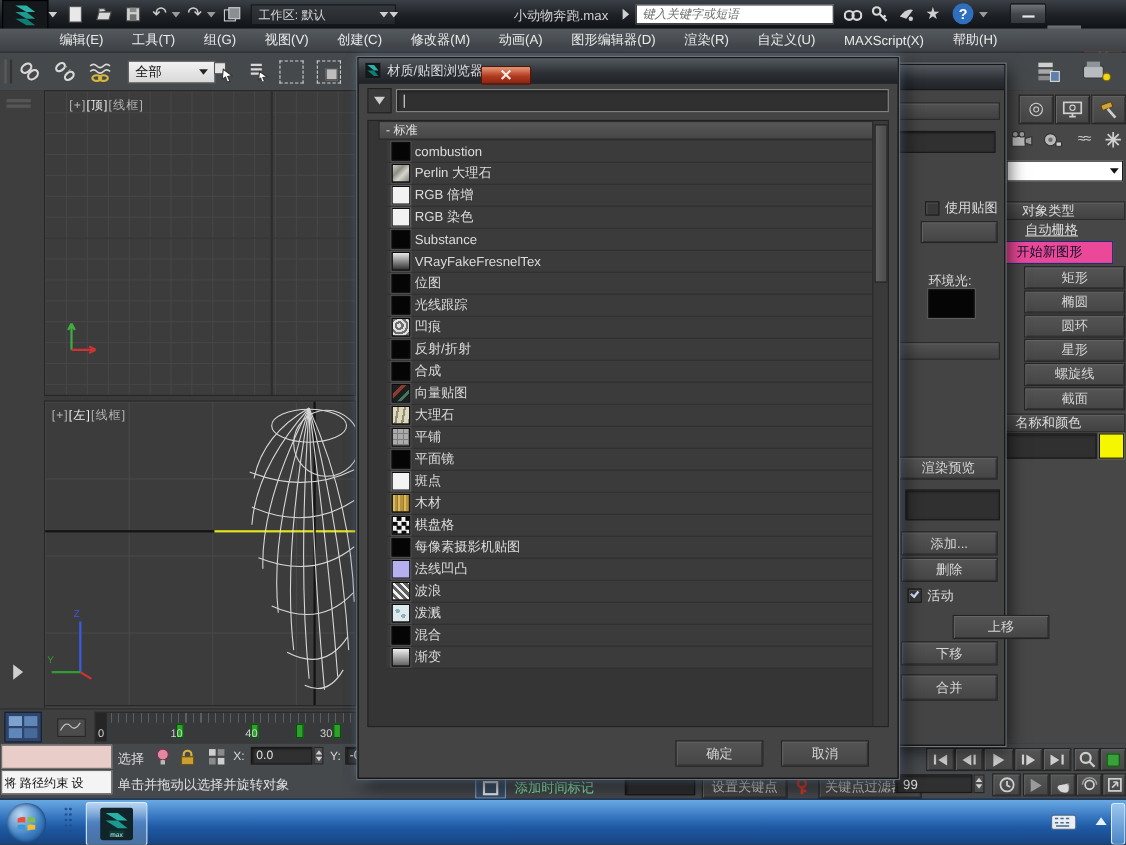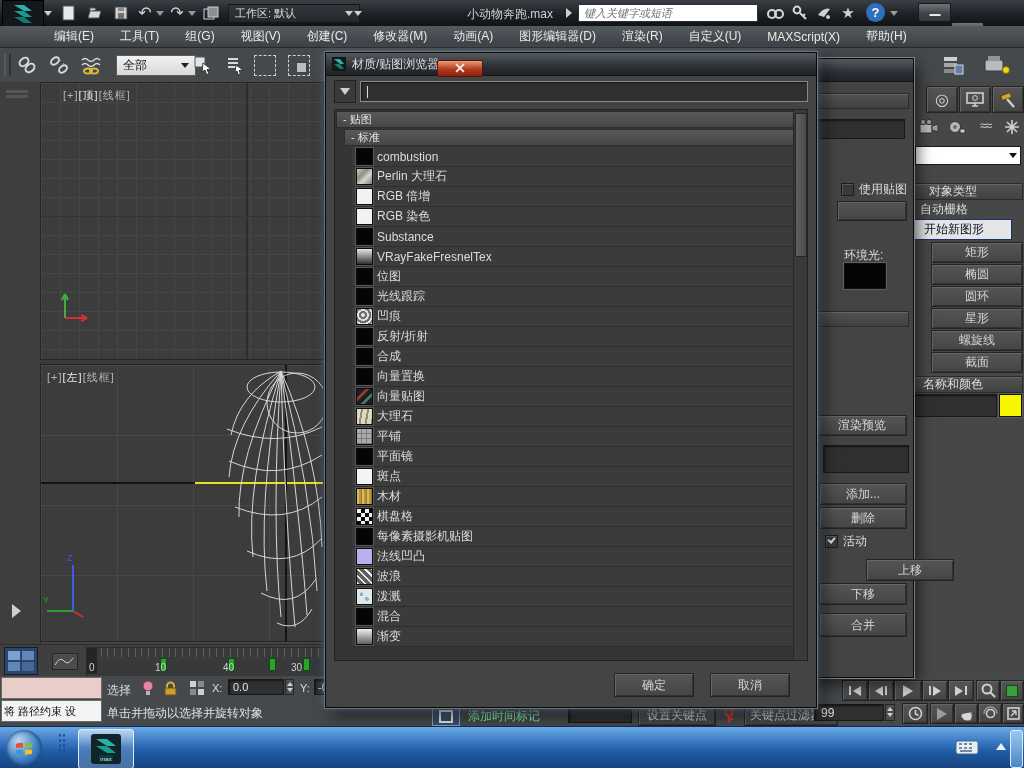--- a/index.html
+++ b/index.html
@@ -489,25 +489,25 @@
         </svg>
     </div>
 
     <div class="abs" style="left:36px;top:64px;width:106px;height:19px;background:#fff;border:1px solid #1c1c1c;display:flex;align-items:center;justify-content:flex-end;padding-right:3px;box-sizing:border-box;">
       <span class="caret" style="border-top-color:#111;"></span>
     </div>
 
     <div class="abs rollout" style="left:4px;top:101px;width:138px;height:15px;">
       <span>对象类型</span>
     </div>
-    <div class="abs" style="left:18px;top:119px;display:flex;align-items:center;gap:10px;">
+    <div class="abs" style="left:18px;top:119px;display:flex;align-items:center;gap:22px;text-decoration:underline;">
       <div class="chk"></div>
       <span style="font-size:12px;color:#dcdcdc;" class="txt">自动栅格</span>
     </div>
-    <div class="abs" style="left:17px;top:137px;width:114px;height:19px;background:#e5e5e5;border:1px solid #16336e;display:flex;align-items:center;justify-content:center;font-size:12px;color:#071127;">
+    <div class="abs" style="left:17px;top:137px;width:114px;height:19px;background:#ec4899;border:1px solid #16336e;display:flex;align-items:center;justify-content:center;font-size:12px;color:#071127;">
       <span class="txt">开始新图形</span>
     </div>
     <div class="abs btn3d" style="left:52px;top:160px;width:90px;height:19px;">
         <span>矩形</span>
       </div>
     <div class="abs btn3d" style="left:52px;top:182px;width:90px;height:19px;">
         <span>椭圆</span>
       </div>
     <div class="abs btn3d" style="left:52px;top:204px;width:90px;height:19px;">
         <span>圆环</span>
@@ -585,23 +585,20 @@
       <div class="icon" style="width:20px;height:21px;background:#3a3a3a;border:1px solid #222;">
         <div style="width:0;height:0;border-left:5px solid transparent;border-right:5px solid transparent;border-top:7px solid #cfcfcf;"></div>
       </div>
       <div class="sunken" style="flex:1;height:19px;border-color:#8a8a8a;display:flex;align-items:center;padding-left:5px;color:#ddd;font-size:12px;">
         <span></span>
         <span style="width:1px;height:12px;background:#ddd;margin-left:1px;"></span>
       </div>
     </div>
 
     <div class="abs" style="left:8px;top:56px;width:474px;height:552px;background:#353535;border:1px solid #222;box-sizing:border-box;overflow:hidden;">
-      <div class="mgroup" style="width:458px;height:17px;margin:1px 0 1px 1px;">
-          <span>- 贴图</span>
-        </div>
       <div class="mgroup" style="width:450px;height:17px;margin:0 0 1px 9px;">
           <span>- 标准</span>
         </div>
       <div style="margin-left:17px;width:443px;">
         <div class="mitem">
             <div class="mswatch" style="margin-left: 4px; background: rgb(5, 5, 5);"></div>
             <span class="mlabel">combustion</span>
           </div>
         <div class="mitem">
             <div class="mswatch" style="margin-left: 4px; background: linear-gradient(135deg, rgb(207, 207, 200) 0%, rgb(142, 142, 132) 35%, rgb(213, 213, 205) 60%, rgb(127, 127, 117) 100%);"></div>
@@ -635,24 +632,20 @@
             <div class="mswatch" style="margin-left: 4px; background: repeating-radial-gradient(circle at 40% 40%, rgb(224, 224, 224) 0px, rgb(224, 224, 224) 2px, rgb(111, 111, 111) 2px, rgb(111, 111, 111) 4px);"></div>
             <span class="mlabel">凹痕</span>
           </div>
         <div class="mitem">
             <div class="mswatch" style="margin-left: 4px; background: rgb(5, 5, 5);"></div>
             <span class="mlabel">反射/折射</span>
           </div>
         <div class="mitem">
             <div class="mswatch" style="margin-left: 4px; background: rgb(5, 5, 5);"></div>
             <span class="mlabel">合成</span>
-          </div>
-        <div class="mitem">
-            <div class="mswatch" style="margin-left: 4px; background: rgb(5, 5, 5);"></div>
-            <span class="mlabel">向量置换</span>
           </div>
         <div class="mitem">
             <div class="mswatch" style="margin-left: 4px; background: linear-gradient(135deg, rgb(28, 31, 34) 0px, rgb(28, 31, 34) 28%, rgb(143, 59, 46) 28%, rgb(143, 59, 46) 42%, rgb(28, 31, 34) 42%, rgb(28, 31, 34) 62%, rgb(68, 120, 90) 62%, rgb(68, 120, 90) 76%, rgb(28, 31, 34) 76%, rgb(28, 31, 34) 100%);"></div>
             <span class="mlabel">向量贴图</span>
           </div>
         <div class="mitem">
             <div class="mswatch" style="margin-left: 4px; background: repeating-linear-gradient(100deg, rgb(221, 216, 194) 0px, rgb(221, 216, 194) 4px, rgb(150, 144, 111) 4px, rgb(150, 144, 111) 6px);"></div>
             <span class="mlabel">大理石</span>
           </div>
         <div class="mitem">

